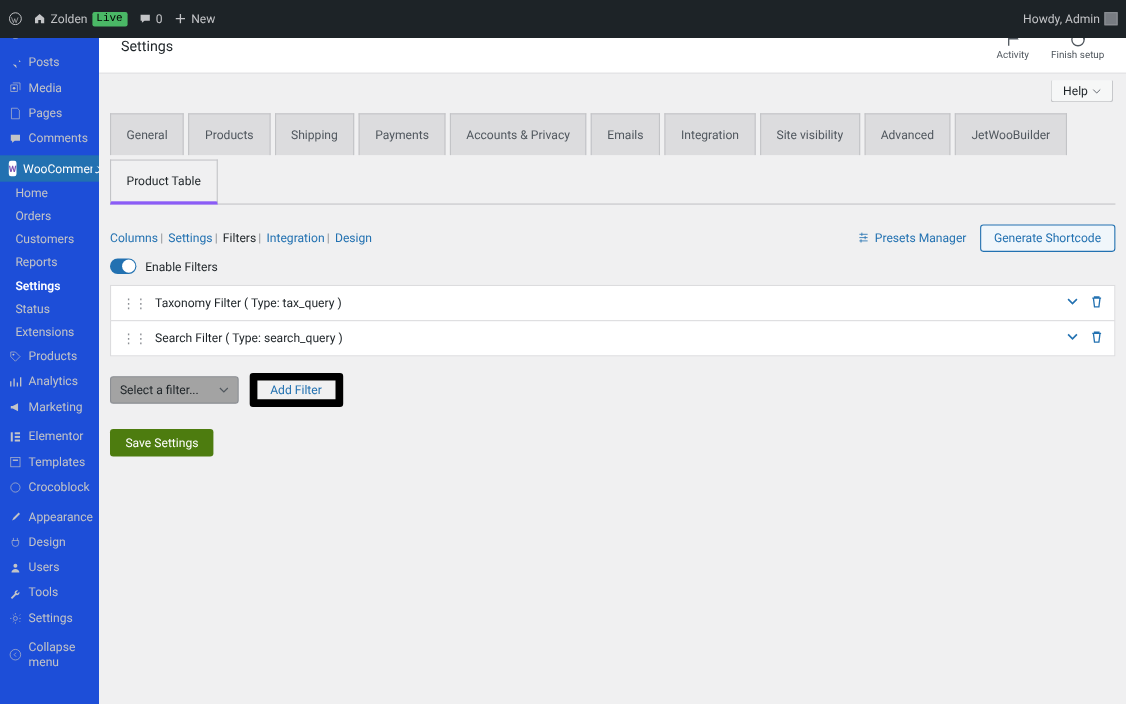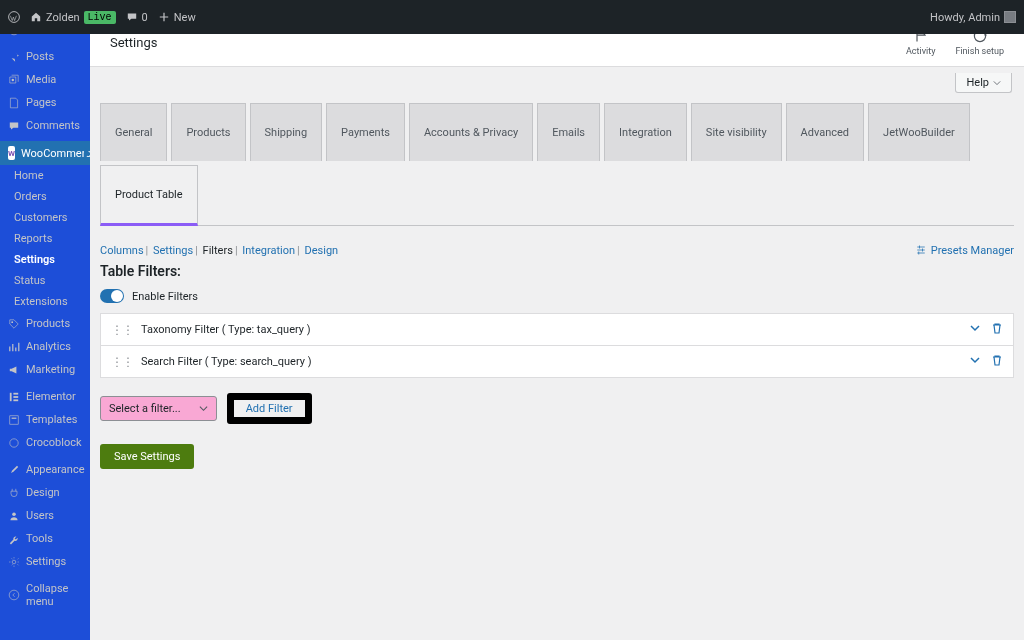--- a/index.html
+++ b/index.html
@@ -29,21 +29,21 @@
 .main { margin-left: 90px; margin-top: 18px; min-height: calc(100vh - 18px); background: #f0f0f1; }
 .topbar { background: #fff; border-bottom: 1px solid #dcdcde; padding: 10px 20px; display: flex; align-items: center; }
 .topbar h1 { font-size: 13px; font-weight: 400; color: #1d2327; }
 .topbar .actions { margin-left: auto; display: flex; gap: 20px; align-items: center; }
 .topbar .action { display: flex; flex-direction: column; align-items: center; gap: 2px; font-size: 9px; color: #50575e; cursor: pointer; }
 .topbar .action svg { width: 16px; height: 16px; stroke: #50575e; fill: none; stroke-width: 1.5; }
 .help-btn { margin-left: 90px; margin-top: 6px; float: right; margin-right: 12px; background: #f6f7f7; border: 1px solid #c3c4c7; border-top: none; padding: 3px 10px; font-size: 11px; cursor: pointer; border-radius: 0 0 3px 3px; display: flex; align-items: center; gap: 4px; }
 
 
 .tabs { padding: 10px 10px 0 10px; display: flex; flex-wrap: wrap; gap: 4px; clear: both; }
-.tabs .tab { background: #dcdcde; padding: 22px 14px; font-size: 11px; cursor: pointer; border: 1px solid #c3c4c7; border-bottom: none; color: #50575e; }
+.tabs .tab { background: #dcdcde; padding: 12px 14px; font-size: 11px; cursor: pointer; border: 1px solid #c3c4c7; border-bottom: none; color: #50575e; }
 .tabs .tab.active { background: #f0f0f1; border-bottom: 3px solid #8b5cf6; margin-bottom: -1px; color: #1d2327; }
 .tab-line { border-bottom: 1px solid #c3c4c7; margin: 0 10px; }
 
 
 .subhead { display: flex; align-items: center; padding: 18px 10px 6px 10px; font-size: 11px; }
 .subhead .crumbs a { color: #2271b1; text-decoration: none; cursor: pointer; }
 .subhead .crumbs span.sep { color: #8c8f94; padding: 0 2px; }
 .subhead .crumbs .current { color: #1d2327; }
 .subhead .right { margin-left: auto; display: flex; gap: 12px; align-items: center; }
 .presets { color: #2271b1; display: flex; gap: 4px; align-items: flex-start; cursor: pointer; font-size: 11px; }
@@ -58,21 +58,21 @@
 .toggle::after { content: ""; position: absolute; right: 1px; top: 1px; width: 12px; height: 12px; background: #fff; border-radius: 50%; }
 .toggle-label { font-size: 11px; }
 
 .filter-row { background: #fff; border: 1px solid #dcdcde; padding: 8px 10px; display: flex; align-items: center; font-size: 11px; margin-bottom: -1px; }
 .drag { color: #8c8f94; margin-right: 8px; cursor: grab; font-size: 12px; letter-spacing: -1px; }
 .filter-row .title { flex: 1; }
 .filter-row .ctrl { color: #2271b1; cursor: pointer; margin-left: 10px; }
 .filter-row .ctrl svg { width: 12px; height: 12px; }
 
 .controls-row { display: flex; gap: 10px; margin-top: 16px; align-items: center; }
-.select-box { border: 1px solid #8c8f94; background: #f9a8d4; padding: 5px 8px; font-size: 11px; display: flex; align-items: center; gap: 18px; cursor: pointer; border-radius: 3px; }
+.select-box { border: 1px solid #8c8f94; background: #a3a3a3; padding: 5px 8px; font-size: 11px; display: flex; align-items: center; gap: 18px; cursor: pointer; border-radius: 3px; }
 .select-box svg { width: 9px; height: 9px; }
 .add-btn { border: 7px solid #000000; color: #2271b1; background: transparent; padding: 2px 12px; font-size: 11px; cursor: pointer; border-radius: 3px; }
 .save-btn { background: #4d7c0f; color: #fff; border: none; padding: 6px 14px; font-size: 11px; cursor: pointer; border-radius: 3px; margin-top: 20px; }
 </style>
 </head>
 <body>
 
 <div class="adminbar">
   <div class="left">
     <span class="item">
@@ -290,25 +290,25 @@
       <a>Integration</a><span class="sep">|</span>
       <a>Design</a>
     </div>
     <div class="right">
       <div class="presets">
         <svg viewBox="0 0 16 16">
             <path d="M3 4h10M3 8h10M3 12h10M6 2v4M10 6v4M5 10v4"></path>
           </svg>
         <span>Presets Manager</span>
       </div>
+      <button class="gen-btn">Generate Shortcode</button>
     </div>
   </div>
 
   <div class="content">
-    <h2>Table Filters:</h2>
     <div class="toggle-row">
       <div class="toggle"></div>
       <span class="toggle-label">Enable Filters</span>
     </div>
 
     <div class="filter-row">
       <span class="drag">⋮⋮</span>
       <span class="title">Taxonomy Filter ( Type: tax_query )</span>
       <span class="ctrl"><svg viewBox="0 0 12 12">
             <path d="M2 4l4 4 4-4" fill="none" stroke="#2271b1" stroke-width="1.5"></path>

